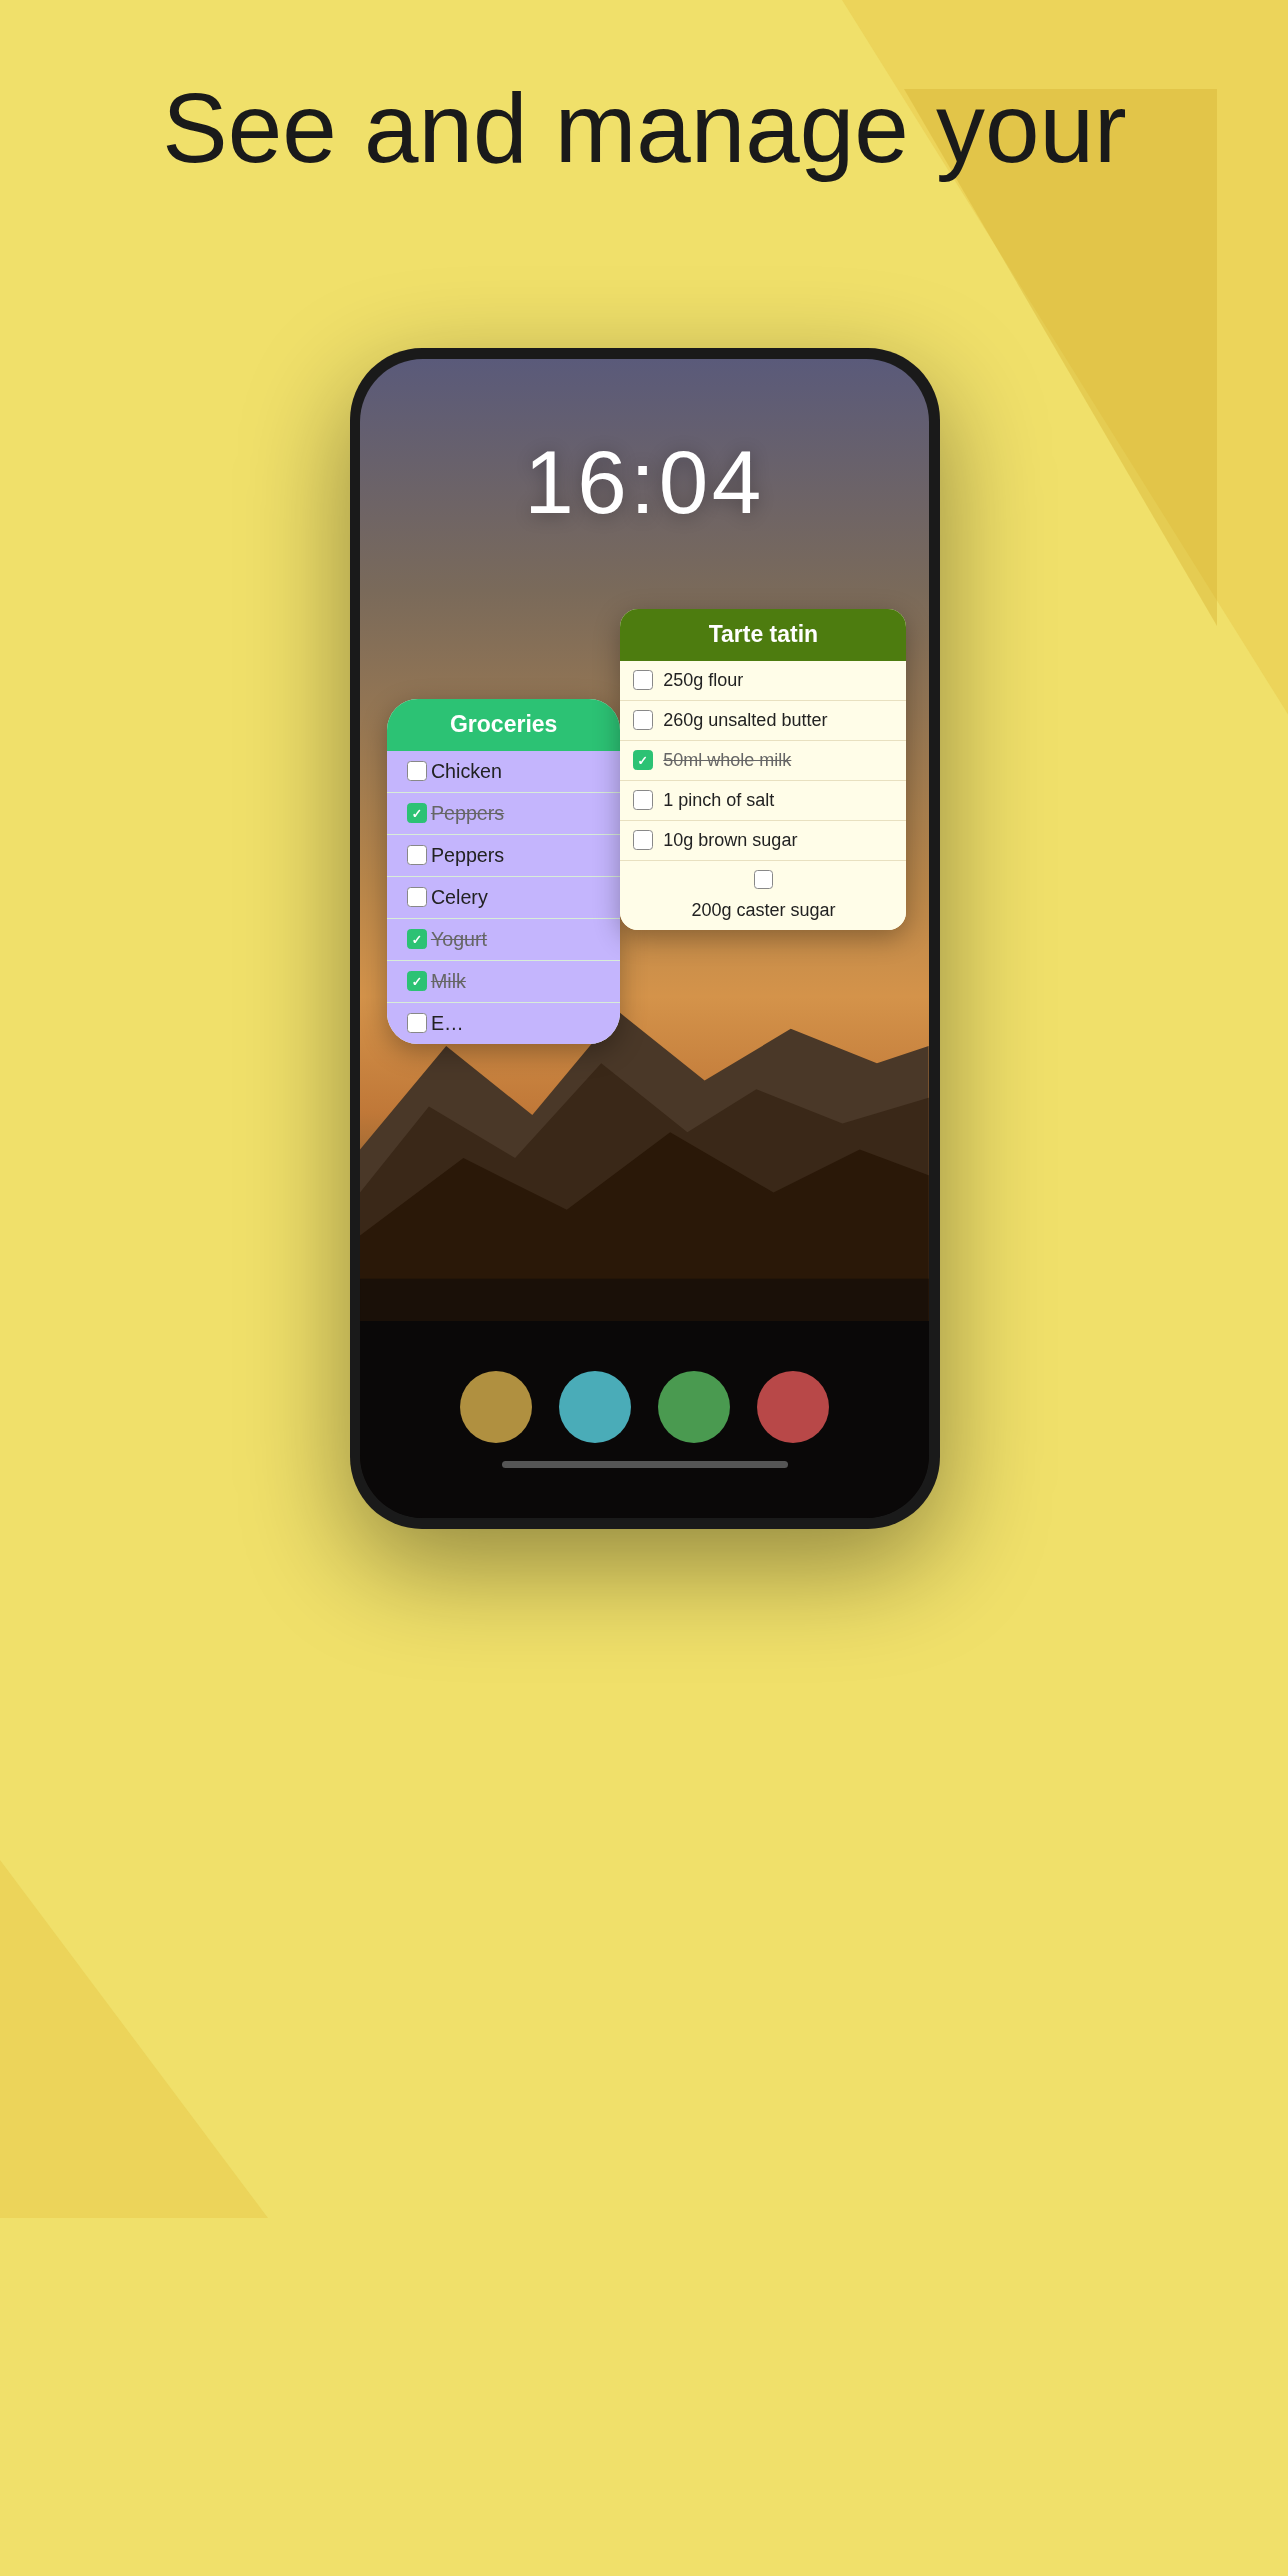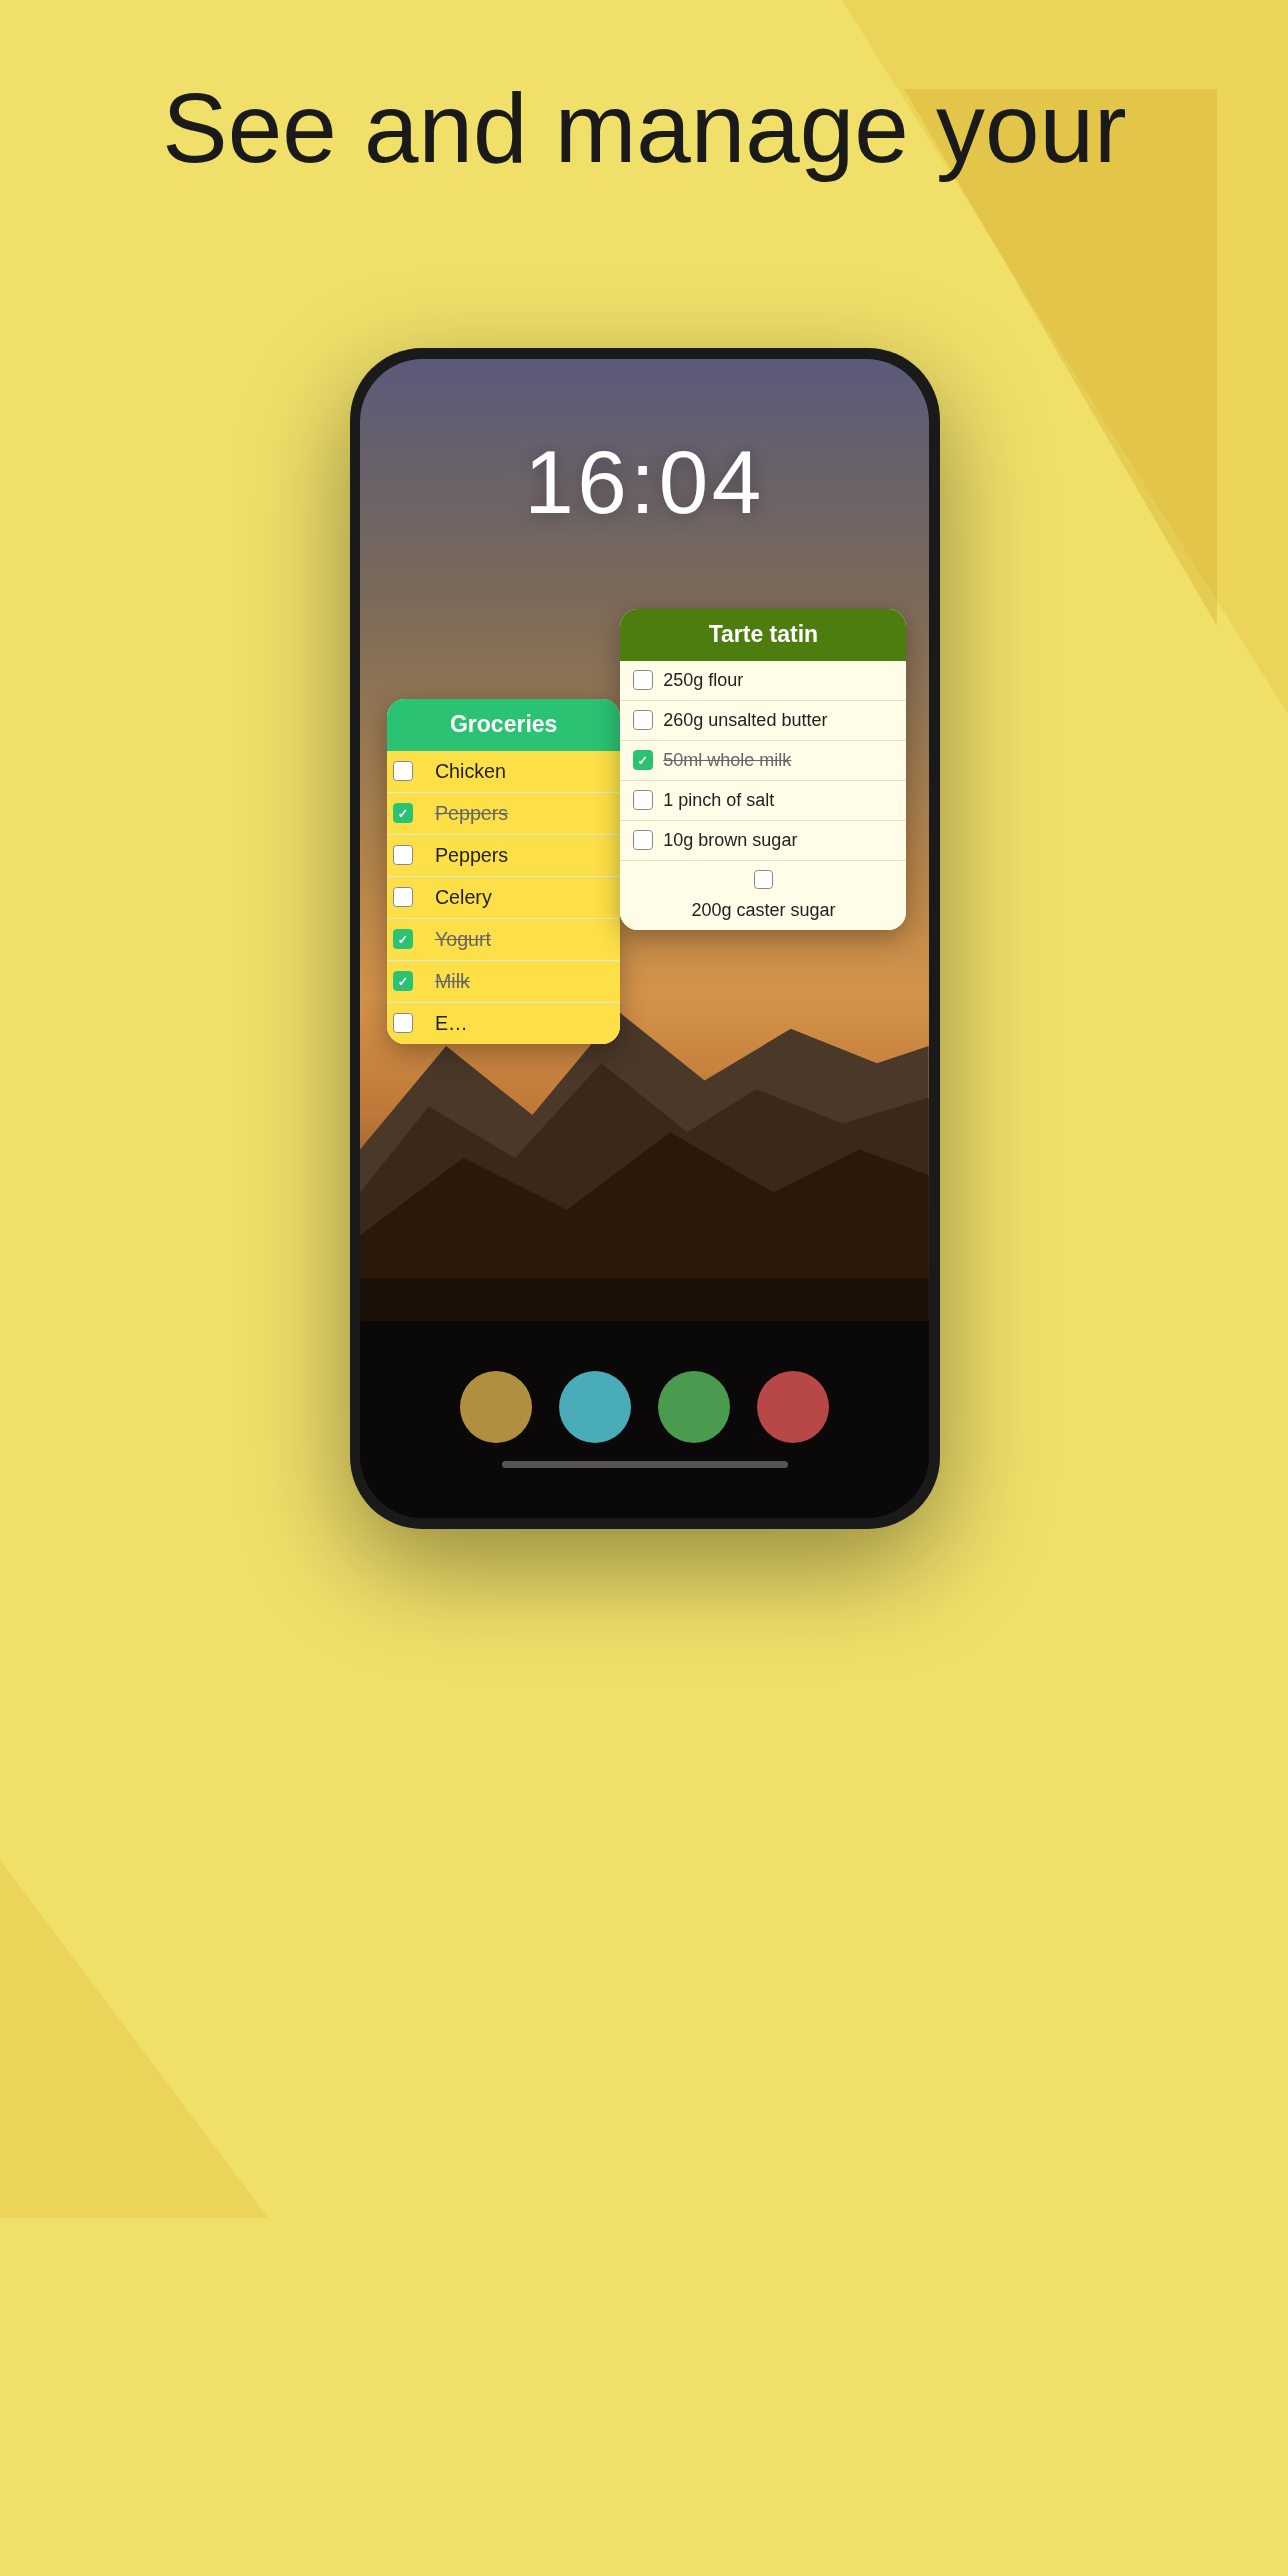--- a/index.html
+++ b/index.html
@@ -132,41 +132,41 @@
       text-shadow: 0 1.8px 18px rgba(0,0,0,0.3);
     }
 
     
     .groceries-widget {
       position: absolute;
       top: 340px;
       left: 27px;
       width: 233px;
       background: #e8f8f0;
-      border-radius: 18px;
+      border-radius: 31px;
       overflow: hidden;
       box-shadow: 0 7.2px 27px rgba(0,0,0,0.3);
     }
     .widget-header-green {
       background: #2cc274;
       padding: 12.5px 18px;
       text-align: center;
     }
     .widget-header-green span {
       color: white;
       font-size: 23px;
       font-weight: 700;
     }
     .widget-item {
       display: flex;
       align-items: center;
-      padding: 9px 6px;
+      padding: 9px 20px;
       border-bottom: 0.9px solid #d8edd8;
-      gap: 22px;
-      background: #fde047;
+      gap: 4px;
+      background: #c4b5fd;
     }
     .widget-item:last-child {
       border-bottom: none;
     }
     .checkbox {
       width: 19.7px;
       height: 19.7px;
       border: 1.8px solid #888;
       border-radius: 3.6px;
       flex-shrink: 0;

